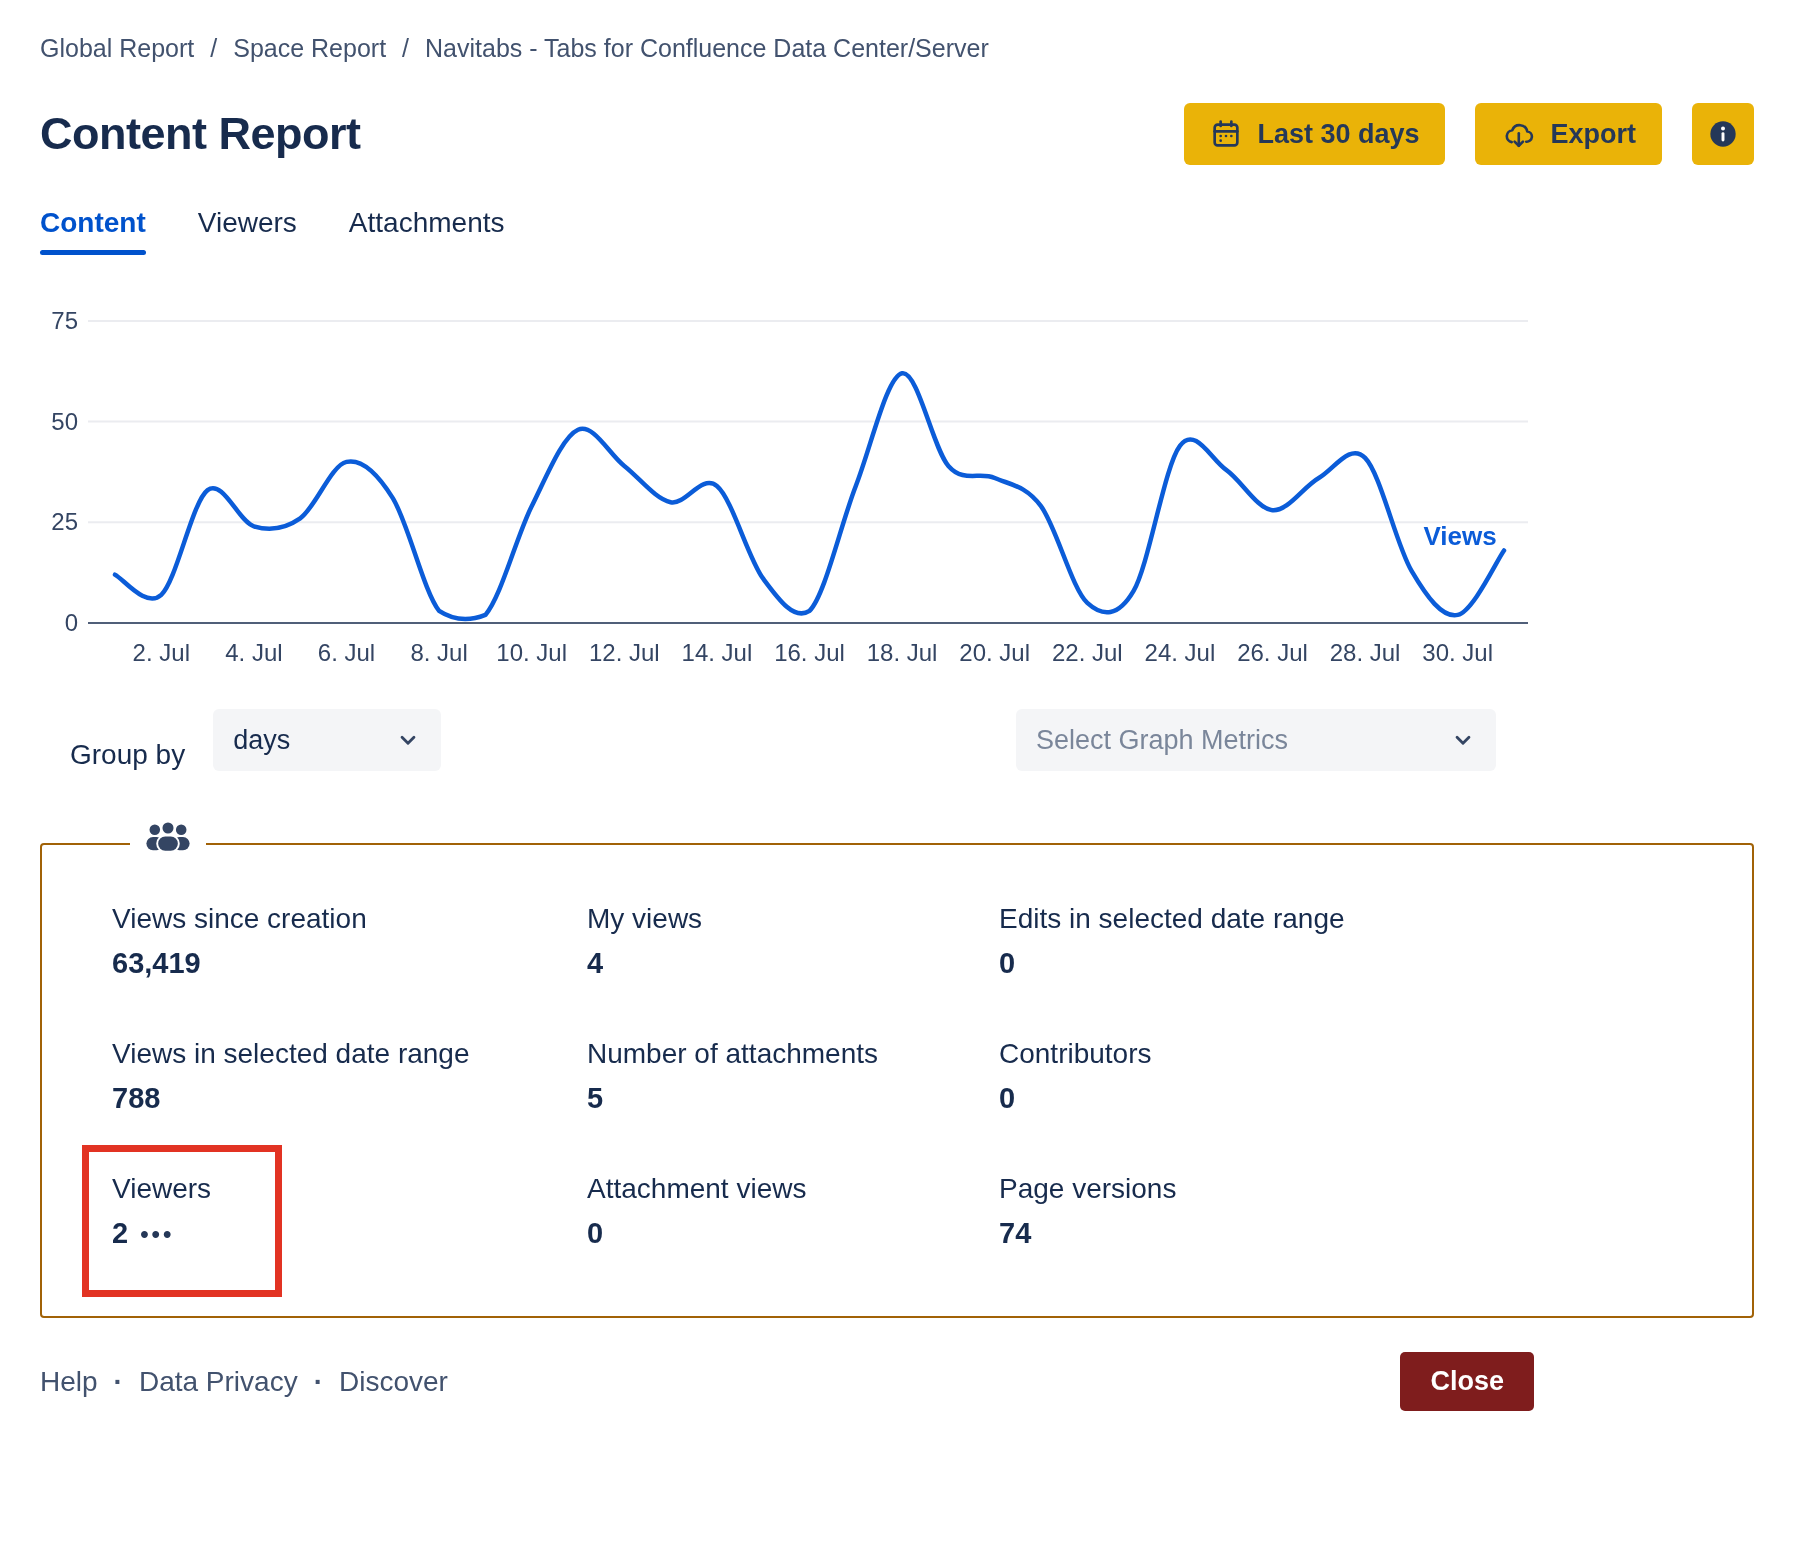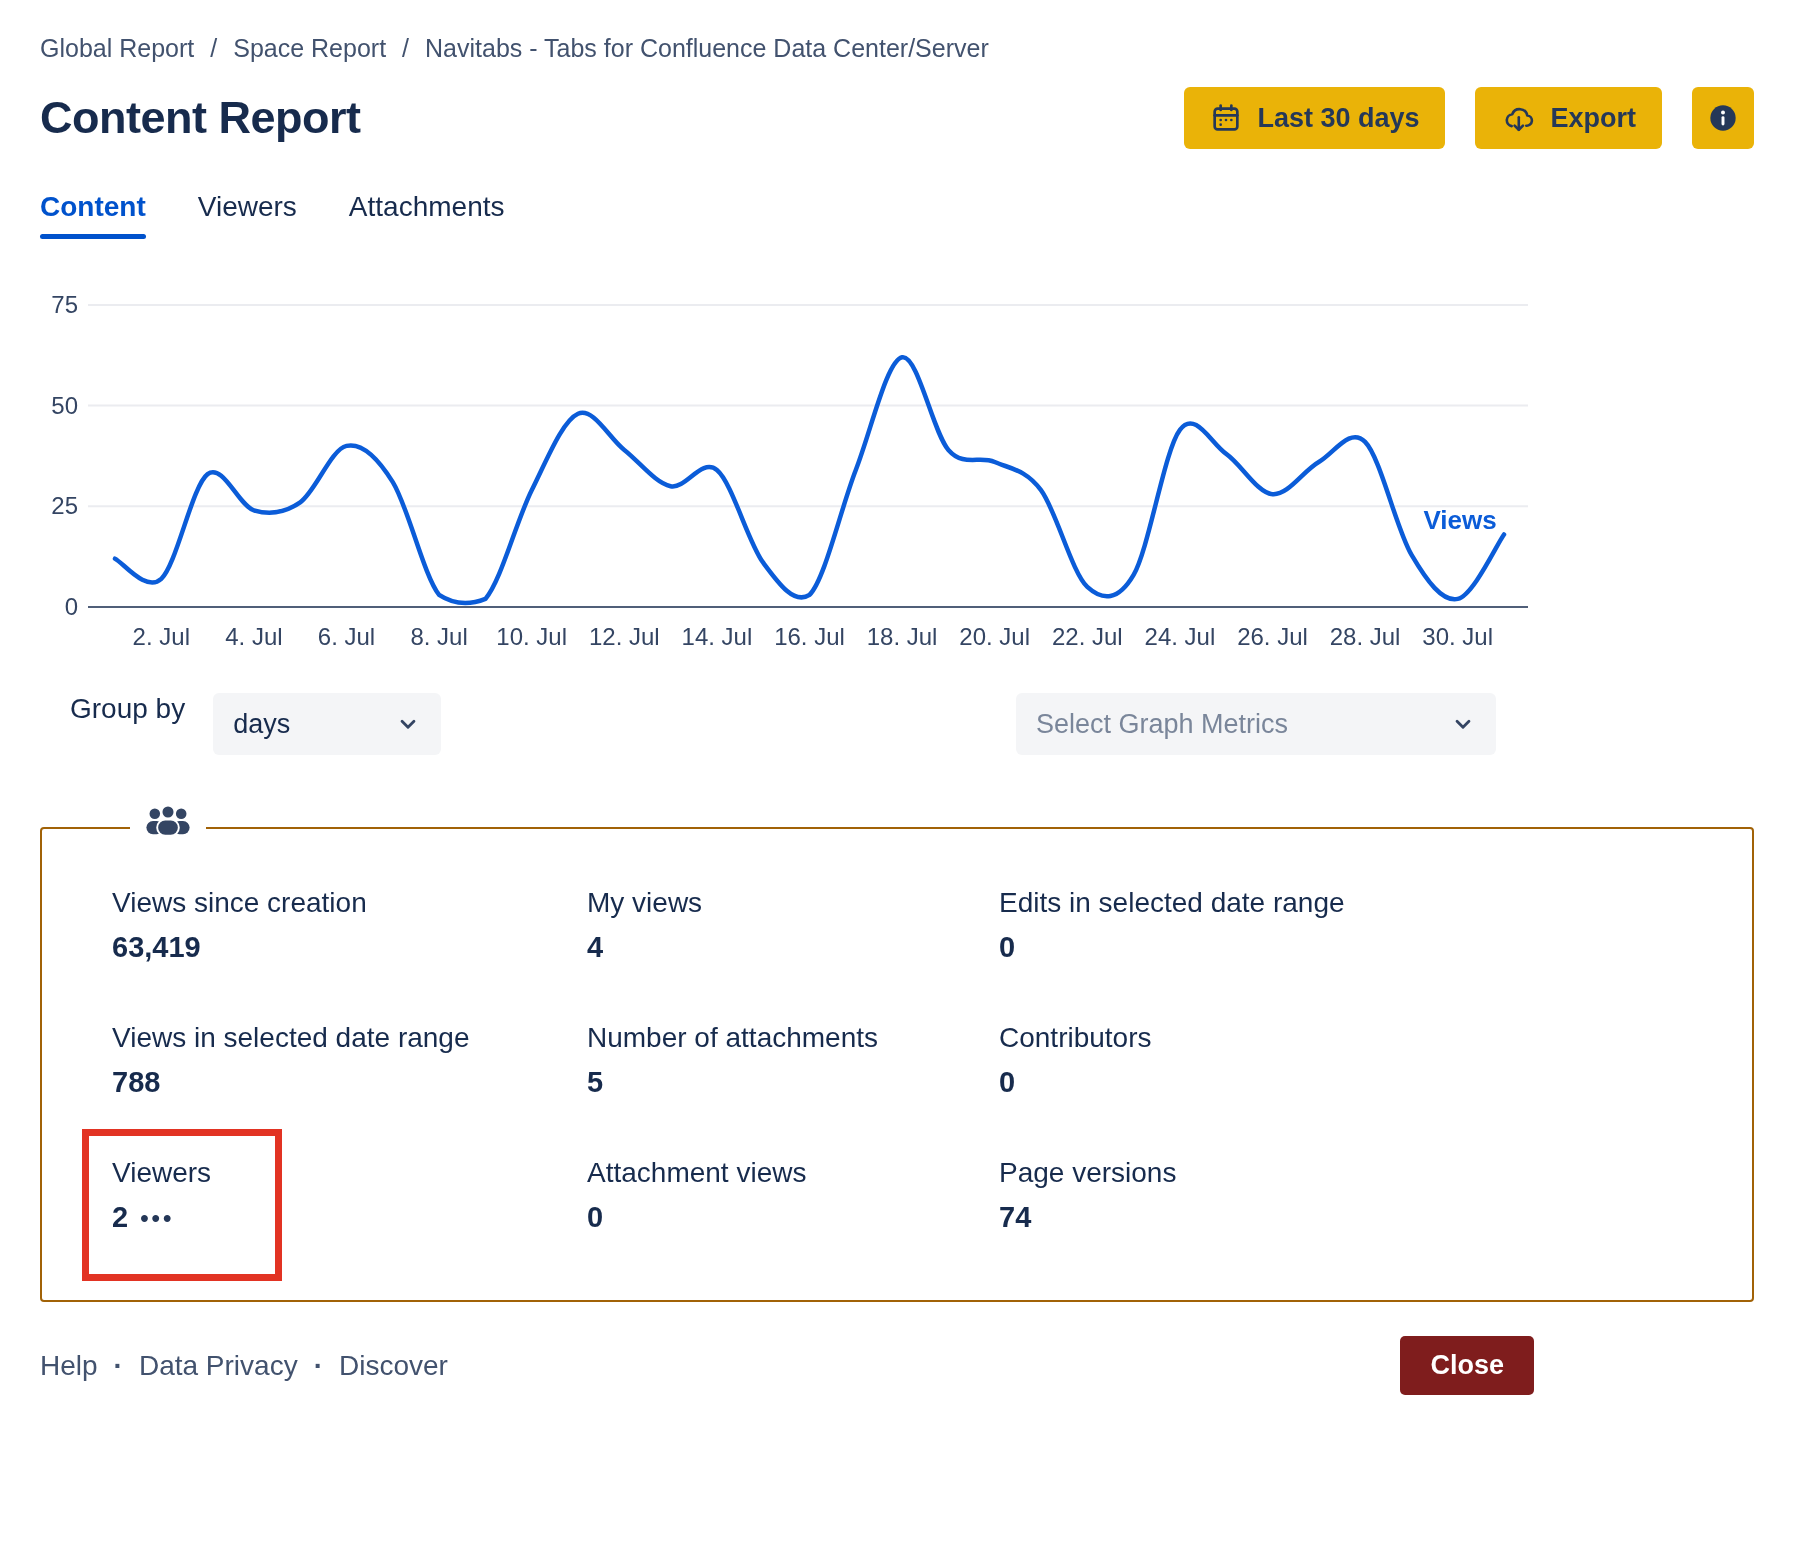--- a/index.html
+++ b/index.html
@@ -12,21 +12,21 @@
     padding: 34px 40px;
     overflow: hidden;
   }
 
   
   .breadcrumb { display:flex; align-items:center; gap:16px; font-size:25px; color:#42526E; }
   .bc-item { cursor:pointer; }
   .bc-sep { color:#42526E; }
 
   
-  .header-row { display:flex; justify-content:space-between; align-items:center; margin-top:24px; }
+  .header-row { display:flex; justify-content:space-between; align-items:center; margin-top:40px; }
   .page-title { margin:0; font-size:45px; font-weight:700; color:#172B4D; letter-spacing:-0.5px; }
   .header-actions { display:flex; align-items:center; gap:30px; }
   .btn {
     display:flex; align-items:center; gap:15px;
     background:#eab308; border:none; border-radius:6px;
     height:62px; padding:0 26px;
     font-family:inherit; font-size:27px; font-weight:600; color:#253858;
     cursor:pointer;
   }
   .btn-icon { width:62px; padding:0; justify-content:center; }
@@ -42,21 +42,21 @@
   .chart-wrap { margin-top:34px; }
   #chart-svg { display:block; }
   .grid-line { stroke:#EBECF0; stroke-width:2; }
   .axis-line { stroke:#505F79; stroke-width:2; }
   .y-tick, .x-tick { font-size:24px; fill:#344563; font-family:"Liberation Sans",sans-serif; }
   .chart-line { fill:none; stroke-width:4.5; stroke-linecap:round; stroke-linejoin:round; }
   .legend-label { font-size:26px; font-weight:700; font-family:"Liberation Sans",sans-serif; }
 
   
   .controls-row { display:flex; justify-content:space-between; align-items:center; margin-top:28px; padding-left:30px; }
-  .group-by { display:flex; align-items:flex-start; gap:28px; font-size:28px; }
+  .group-by { display:flex; align-items:flex-end; gap:28px; font-size:28px; }
   .select {
     background:#F4F5F7; border-radius:6px; height:62px;
     display:flex; align-items:center; justify-content:space-between;
     padding:0 20px; font-size:27px; cursor:pointer;
   }
   .select-group-by { width:228px; color:#172B4D; }
   .select-metrics { width:480px; margin-right:258px; }
   .select-metrics .ph { color:#7A869A; }
 
   

